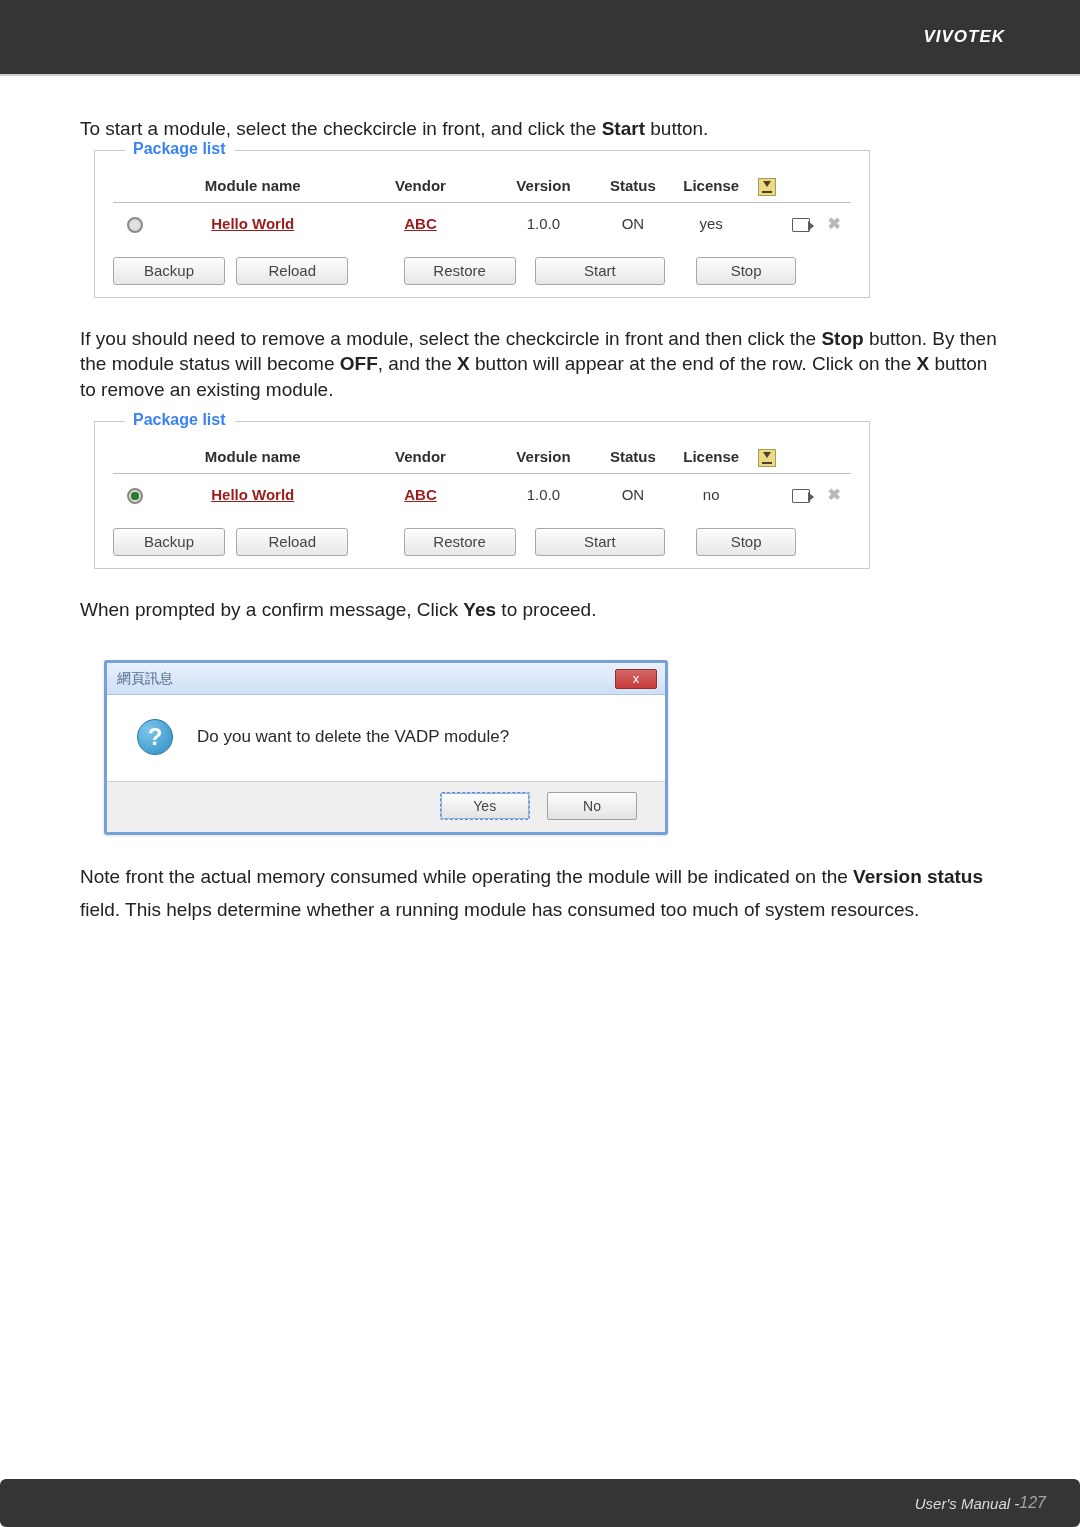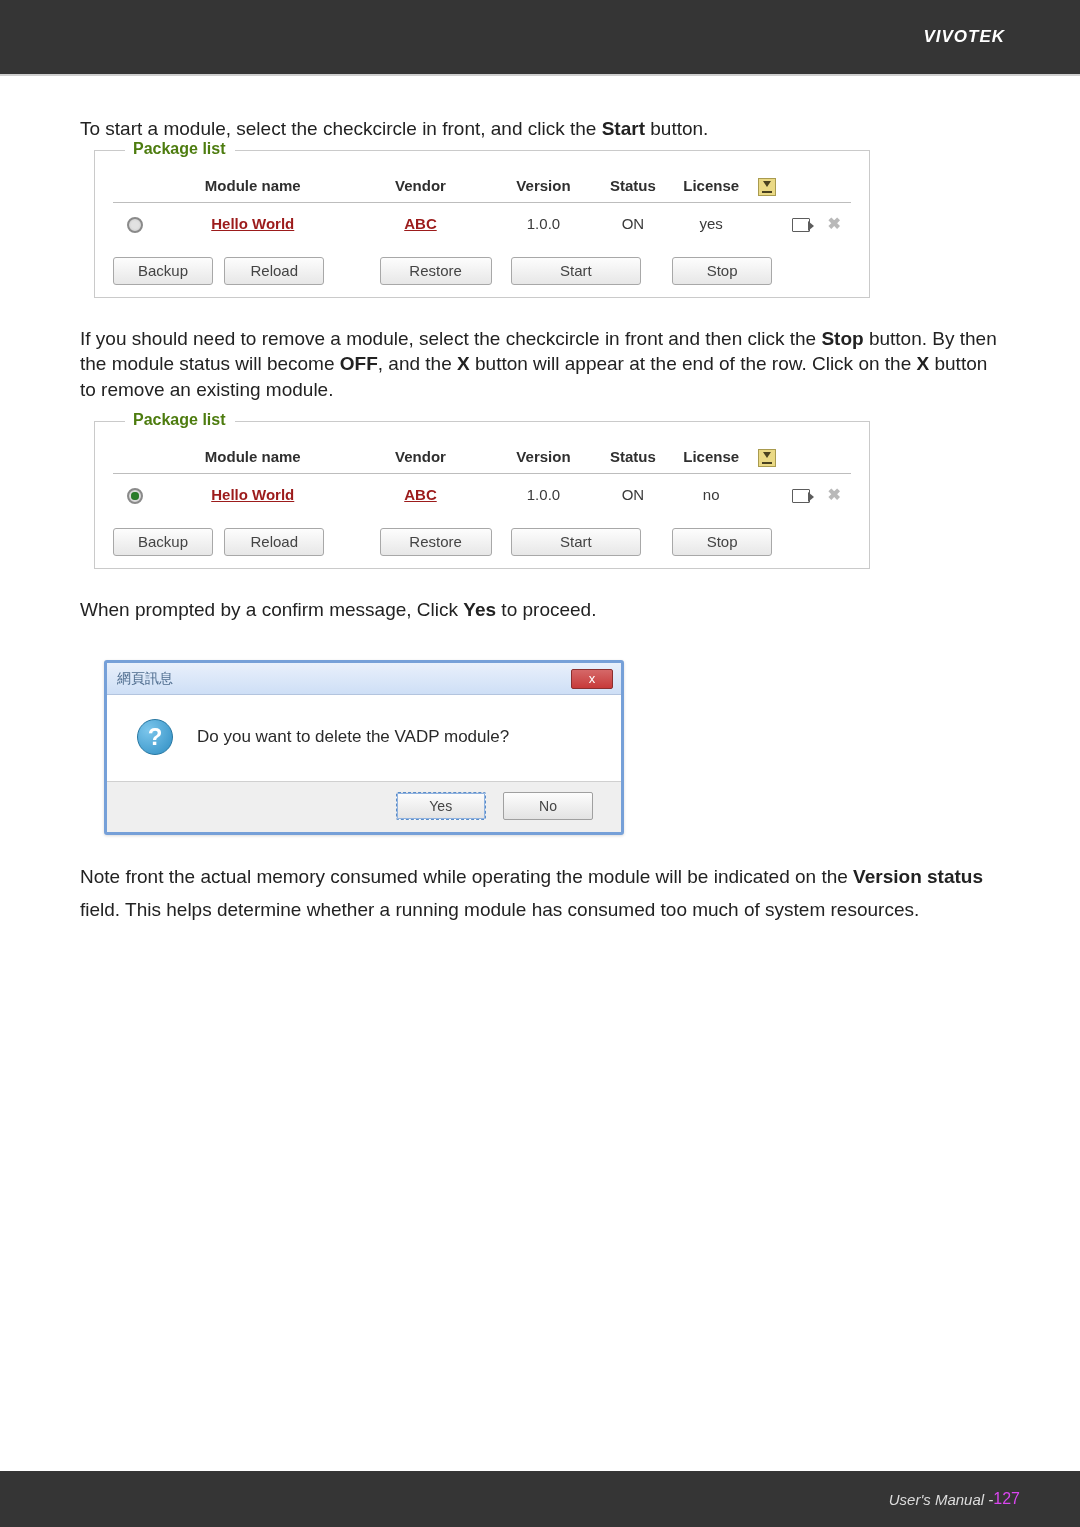--- a/index.html
+++ b/index.html
@@ -44,21 +44,21 @@
       position: relative;
       padding: 20px 18px 12px 18px;
       background: #fff;
     }
     .legend {
       position: absolute;
       top: -12px;
       left: 32px;
       background: #fff;
       padding: 0 6px;
-      color: #4d7c0f;
+      color: #3b82f6;
       font-weight: bold;
       font-size: 16px;
     }
     table.pkg-table {
       width: 100%;
       border-collapse: collapse;
       font-size: 15px;
       color: #3a3a3a;
     }
     table.pkg-table thead th {
@@ -149,31 +149,31 @@
       background: linear-gradient(#fdfdfd, #e7e7e7);
       font-size: 15px;
       color: #444;
       text-align: center;
       height: 28px;
       line-height: 26px;
       vertical-align: middle;
       margin-right: 6px;
       cursor: pointer;
     }
-    .btn-backup, .btn-reload { width: 100px; }
+    .btn-backup, .btn-reload { width: 112px; }
     .btn-restore { width: 112px; margin-left: 44px; }
     .btn-start { width: 130px; margin-left: 8px; }
     .btn-stop { width: 100px; margin-left: 20px; }
     .spacer { height: 28px; }
     .dialog-wrapper {
       margin-top: 38px;
       margin-bottom: 26px;
     }
     .dialog {
-      width: 520px;
+      width: 564px;
       border: 3px solid #76a0d8;
       border-radius: 3px;
       margin-left: 24px;
       background: #fff;
       box-shadow: 0 1px 3px rgba(0,0,0,0.15);
     }
     .dialog-titlebar {
       height: 32px;
       background: linear-gradient(#e9f0fb, #cedff6);
       border-bottom: 1px solid #b3c4de;
@@ -239,33 +239,34 @@
     }
     .dialog-btn.default {
       border: 1px dashed #5a8cc8;
       box-shadow: 0 0 0 1px #8fb2e0 inset;
     }
     .footer-pagebar {
       position: absolute;
       bottom: 0;
       left: 0;
       width: 100%;
-      height: 56px;
+      height: 48px;
       background: #353535;
       display: flex;
       align-items: center;
       justify-content: flex-end;
-      padding-right: 60px;
+      padding-right: 34px;
+      border-radius: 6px;
     }
     .footer-text {
       color: #dcdcdc;
       font-style: italic;
       font-size: 15px;
     }
-    .footer-pagenum { color: #d946ef; }
+    .footer-pagenum { color: #a3a3a3; font-style: italic; }
     .panel-top-border {
       position: absolute;
       top: 0;
       left: 0;
       width: 30px;
       height: 1px;
       background: #cacaca;
     }
     .panel-top-border-right {
       position: absolute;

